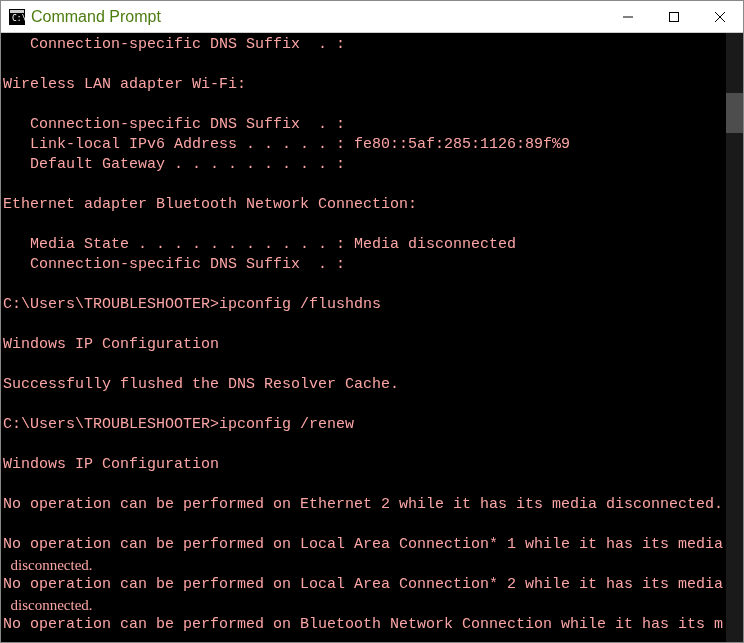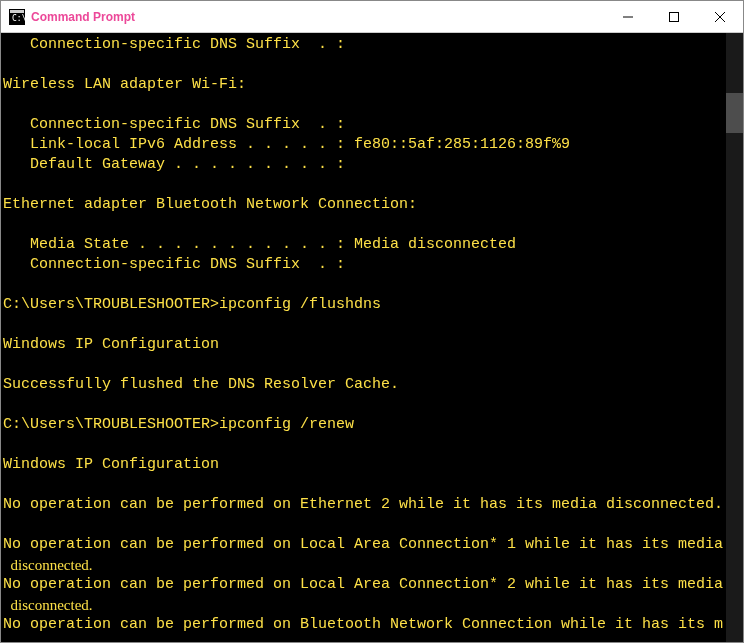--- a/index.html
+++ b/index.html
@@ -21,24 +21,23 @@
     .titlebar-icon {
       width: 16px;
       height: 16px;
       margin-left: 8px;
       margin-right: 6px;
       display: inline-flex;
       align-items: center;
       justify-content: center;
     }
     .titlebar-title {
-      font-size: 12px;
-      color: #ec4899;
+      font-size: 16px;
+      color: #4d7c0f;
       flex: 1;
-      font-weight: bold;
     }
     .win-controls {
       display: flex;
       height: 100%;
     }
     .win-btn {
       width: 46px;
       height: 100%;
       display: flex;
       align-items: center;
@@ -49,21 +48,21 @@
     }
     .win-btn svg { display: block; }
     .terminal-wrap {
       position: relative;
       height: calc(100% - 32px);
       display: flex;
     }
     .terminal {
       flex: 1;
       background: #000;
-      color: #fde047;
+      color: #fca5a5;
       font-family: Consolas, 'Courier New', monospace;
       font-size: 15px;
       line-height: 20px;
       padding: 2px 0 2px 2px;
       white-space: pre-wrap;
       word-break: break-all;
       overflow: hidden;
     }
     .scrollbar {
       width: 17px;

